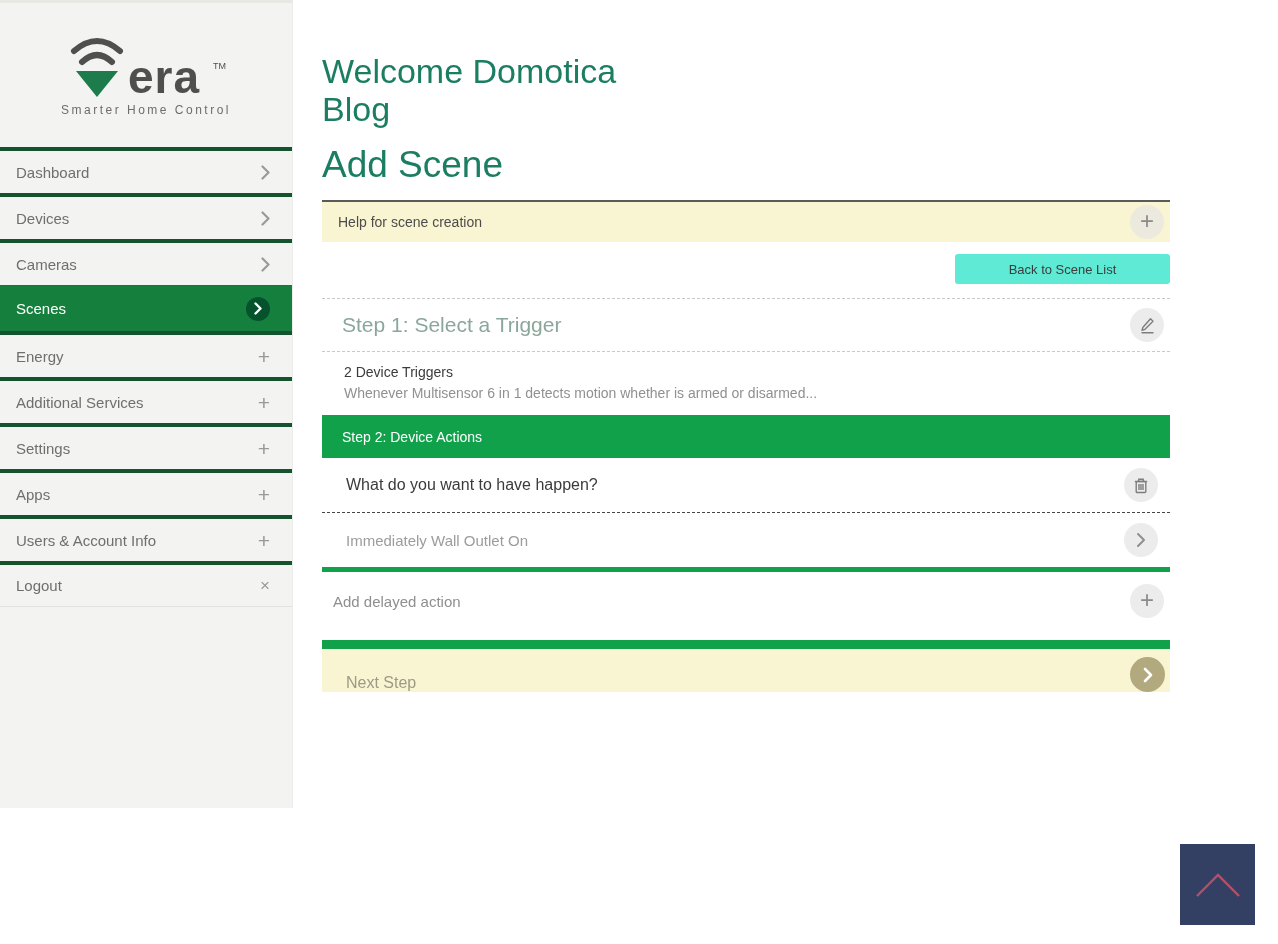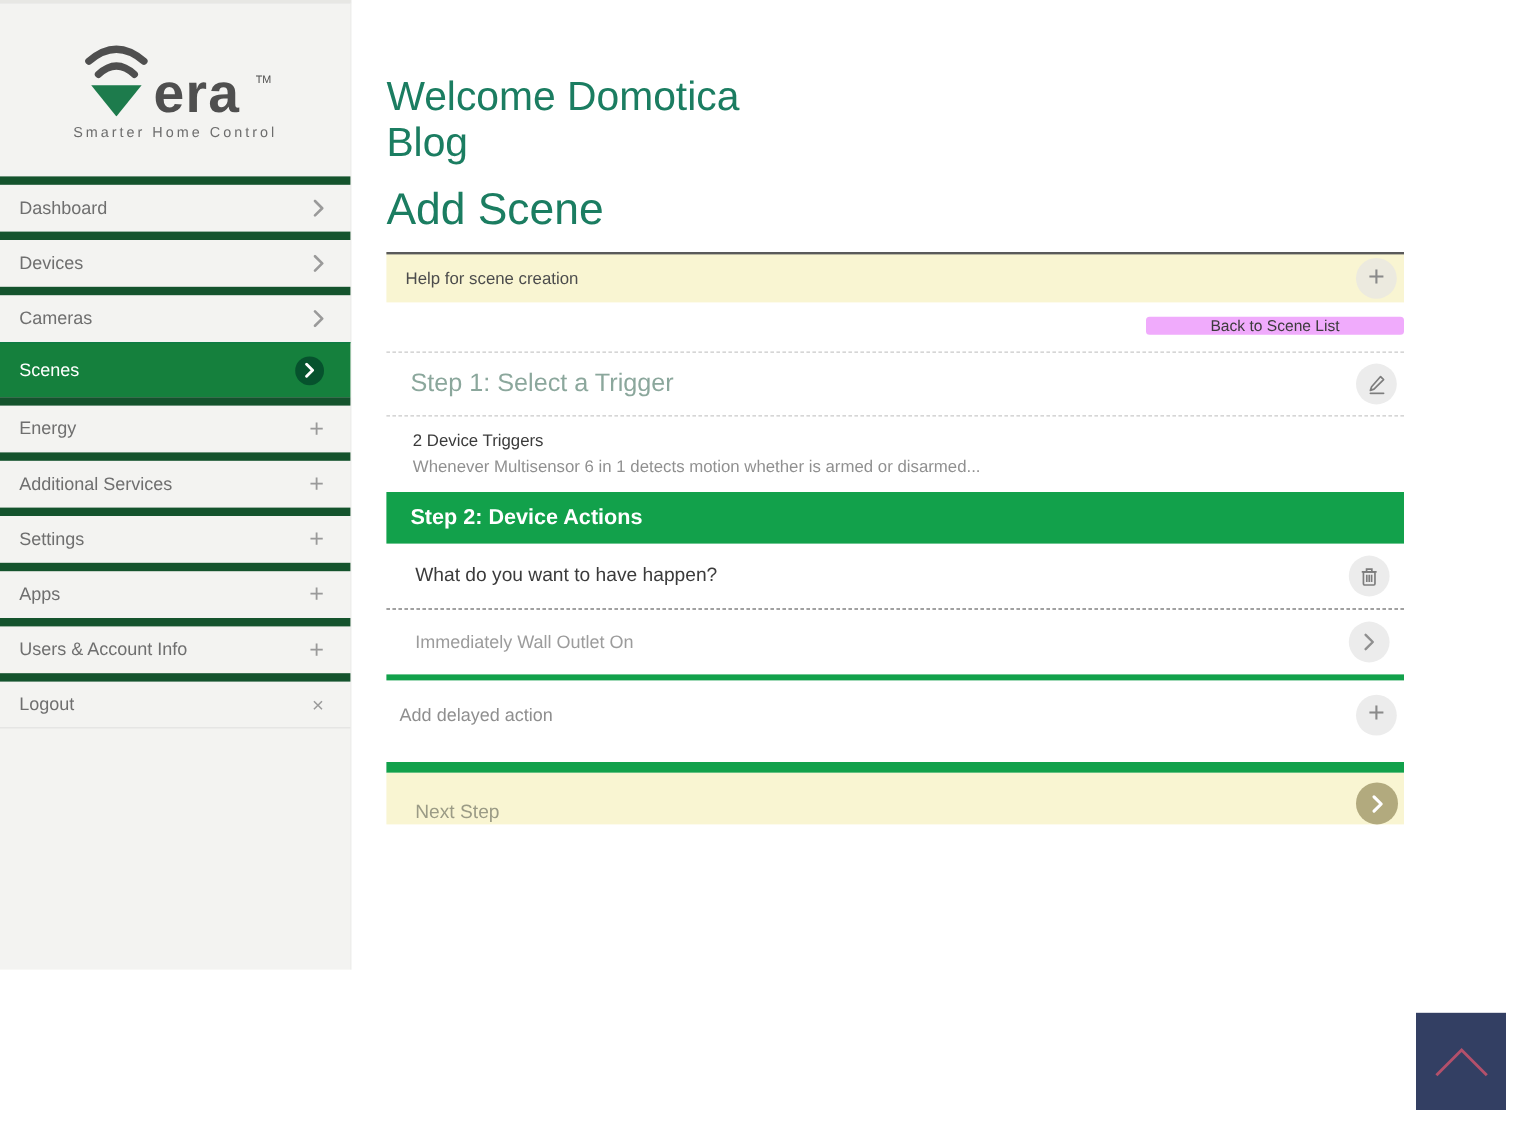--- a/index.html
+++ b/index.html
@@ -9,34 +9,34 @@
   
   .sidebar { position:absolute; left:0; top:0; width:293px; height:808px;
     background:#f3f3f1; border-top:3px solid #e7e7e4; border-right:1px solid #ececea; }
   .logo-wrap { padding:28px 0 18px 0; display:flex; flex-direction:column; align-items:center; }
   .logo-row { display:flex; align-items:flex-end; }
   .logo-era { font-size:46px; color:#4f4f4f; font-weight:600; letter-spacing:1px; line-height:0.85; }
   .logo-tm { font-size:9px; color:#4f4f4f; margin-left:13px; margin-bottom:26px;text-align:right; }
   .logo-tagline { margin-top:6px; font-size:12px; color:#6d6d6d; letter-spacing:2.5px; }
   .menu { margin-top:12px; }
   .menu-item { height:46px; display:flex; align-items:center; justify-content:space-between;
-    padding:0 22px 0 16px; border-top:7px solid #14532d; cursor:pointer; }
+    padding:0 22px 0 16px; border-top:4px solid #14532d; cursor:pointer; }
   .menu-item:last-child { border-bottom:1px solid #e2e2e0; }
   .menu-item .mi-label { font-size:15px; color:#6f6f6f; font-weight:300; }
   .mi-icon { color:#9a9a9a; display:flex; align-items:center; }
   .mi-plus { font-size:21px; font-weight:300; line-height:1; }
   .mi-x { font-size:17px; font-weight:400; line-height:1; }
   .menu-item.active { background:#15803d; border-top:1px solid #0d7a45; }
   .menu-item.active .mi-label { color:#ffffff; }
   .active-circle { width:24px; height:24px; border-radius:50%; background:#06522d;
     display:flex; align-items:center; justify-content:center; }
 
   
   .main { position:absolute; left:293px; top:0; width:985px; height:944px;
-    padding:10px 108px 0 29px; background:#ffffff; }
+    padding:0 108px 0 29px; background:#ffffff; }
 
   .top-row { display:flex; justify-content:space-between; padding-top:52px; }
   .welcome { font-size:34px; line-height:1.12; color:#1b7d61; font-weight:300; max-width:350px; }
   .clock { display:flex; align-items:flex-end; gap:14px; }
   .clock-col { display:flex; flex-direction:column; align-items:flex-start; gap:7px; }
   .temp { font-size:24px; color:#6f6f6f; font-weight:300; }
   .small-gray { font-size:13px; color:#8c8c8c; }
   .controller-box { background:#f4f4f3; border-radius:5px; height:44px; min-width:165px;
     display:flex; align-items:center; justify-content:center; padding:0 16px;
     font-size:14px; color:#7d7d7d; }
@@ -47,38 +47,38 @@
     display:flex; align-items:center; justify-content:space-between; padding:0 6px 0 16px; }
   .help-bar .hb-label { font-size:14px; color:#4c4c4c; }
 
   .circle-btn { width:34px; height:34px; border-radius:50%; background:#ececec;
     display:flex; align-items:center; justify-content:center; flex:0 0 auto; cursor:pointer;
     border:none; }
   .circle-btn.on-yellow { background:#eceadf; }
   .plus-glyph { font-size:24px; font-weight:300; color:#8a8a8a; line-height:1; margin-top:-2px; }
 
   .back-row { display:flex; justify-content:flex-end; margin-top:12px; }
-  .back-btn { width:215px; height:15px; background:#f0abfc; border:none; border-radius:3px;
+  .back-btn { width:215px; height:30px; background:#5eead4; border:none; border-radius:3px;
     font-size:13px; color:#3c3c3c; font-family:inherit; cursor:pointer; }
 
   .dashed { border:none; border-top:1px dashed #c9c9c9; margin:0; }
   .dashed.dark { border-top:1px dashed #454545; }
   .mt14 { margin-top:14px; }
 
   .step1-head { display:flex; align-items:center; justify-content:space-between;
     padding:9px 6px 9px 20px; }
   .step1-title { font-size:21px; color:#8ba79c; font-weight:300; }
 
   .trigger-info { padding:12px 0 14px 22px; }
   .trigger-count { font-size:14px; color:#3b3b3b; font-weight:400; }
   .trigger-summary { font-size:14px; color:#909090; margin-top:5px; }
 
   .step2-head { height:43px; background:#12a14b; display:flex; align-items:center;
     padding-left:20px; }
-  .step2-title { font-size:18px; color:#ffffff; font-weight:700;text-align:center; }
+  .step2-title { font-size:14px; color:#ffffff; font-weight:400;text-align:center; }
 
   .action-card { border-bottom:5px solid #12a14b; }
   .ac-row { display:flex; align-items:center; justify-content:space-between;
     padding:10px 12px 10px 24px; }
   .ac-question { font-size:16px; color:#3b3b3b; }
   .ac-action { font-size:15px; color:#9c9c9c; font-weight:300; }
 
   .delayed-row { display:flex; align-items:center; justify-content:space-between;
     padding:12px 6px 12px 11px; margin-bottom:10px; }
   .delayed-label { font-size:15px; color:#8f8f8f; font-weight:300; }

